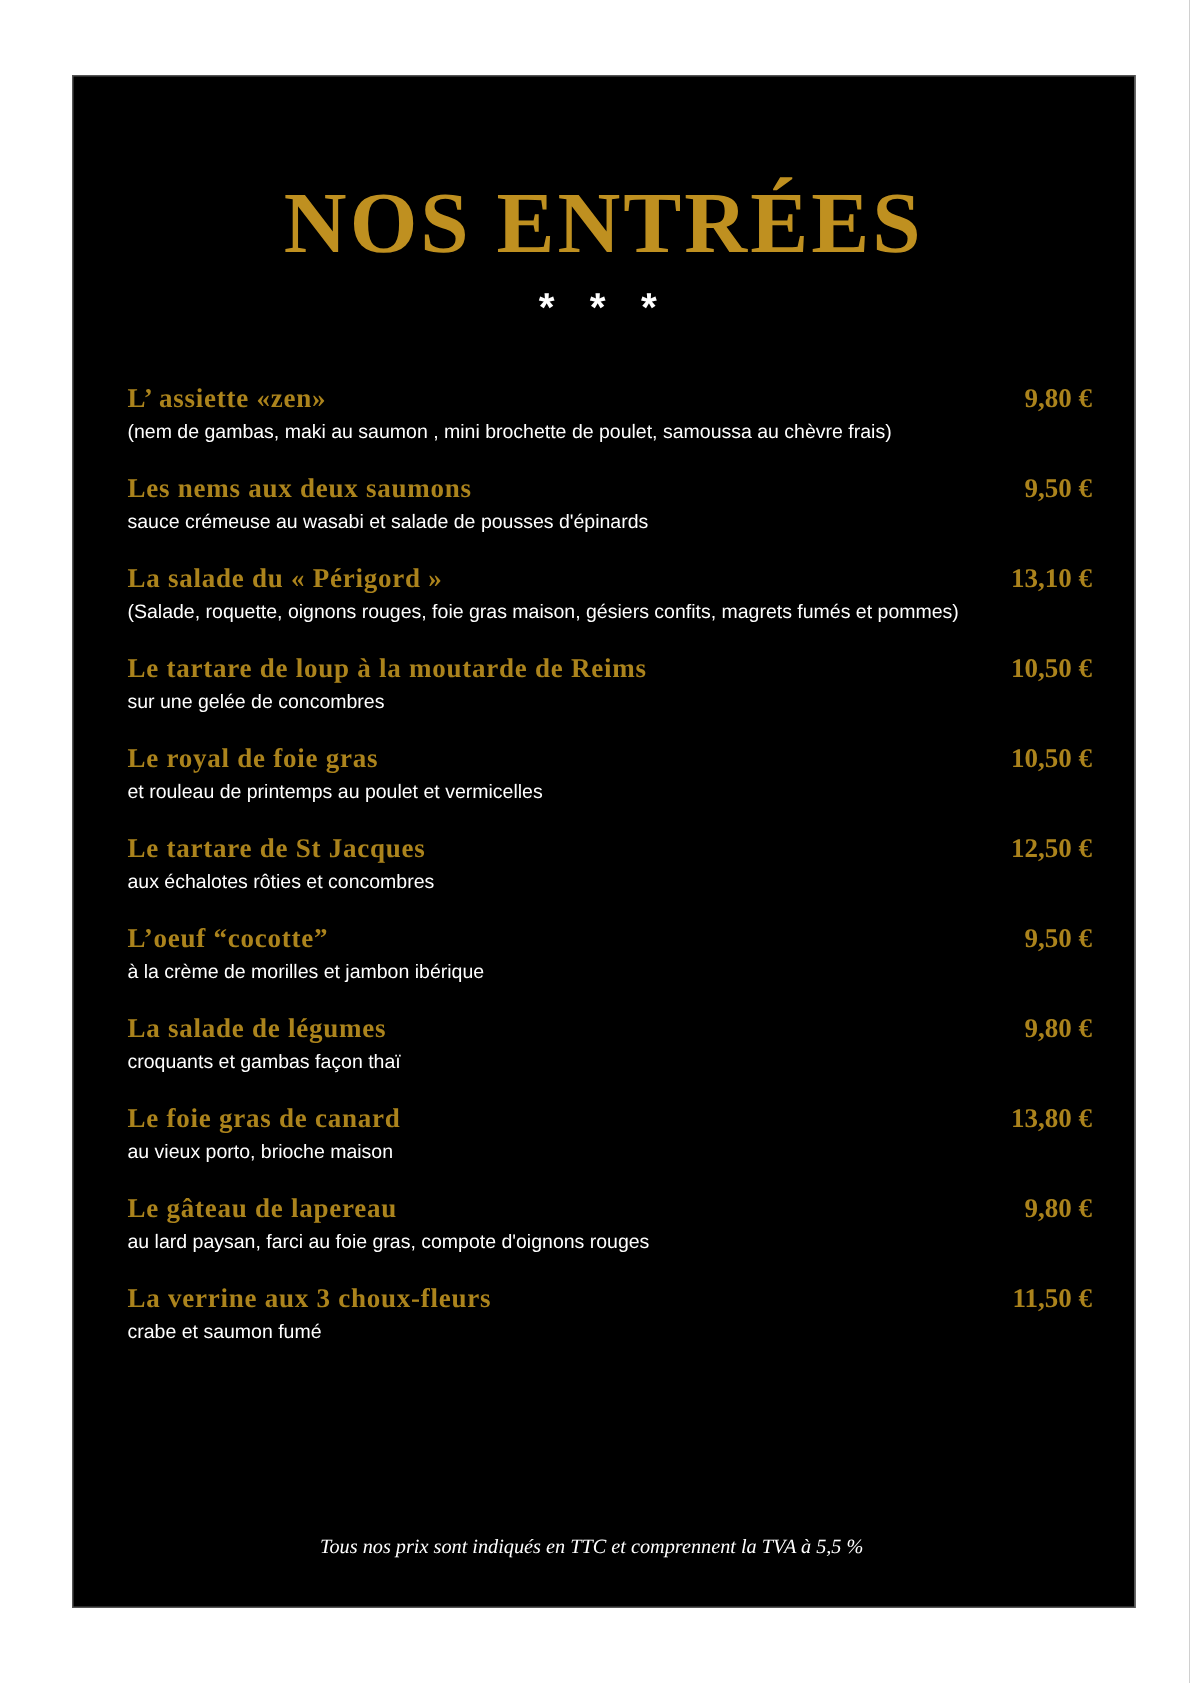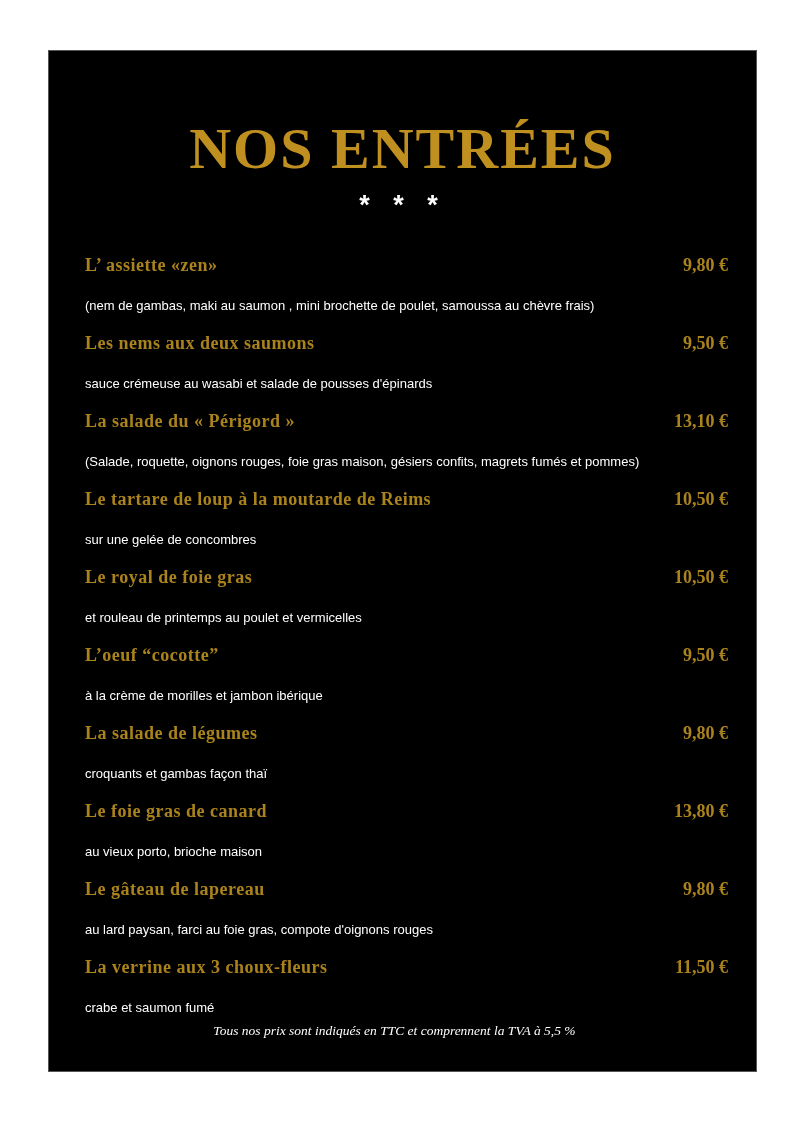--- a/index.html
+++ b/index.html
@@ -68,21 +68,21 @@
   }
   .item .price {
     font-family: "Liberation Serif", serif;
     font-weight: bold;
     font-size: 18px;
     line-height: 24px;
     color: var(--gold, #ab831c);
     white-space: nowrap;
   }
   .item .desc {
-    margin-top: 20px;
+    margin-top: 2px;
     font-family: "Liberation Sans", sans-serif;
     font-size: 13px;
     line-height: 17px;
     color: var(--description_text, #ffffff);
   }
   .footer {
     position: absolute;
     left: 0;
     right: 16px;
     bottom: 32px;
@@ -135,20 +135,27 @@
 
 
   <div class="item">
     <div class="row">
       <span class="name">Le royal de foie gras</span>
       <span class="price">10,50 €</span>
     </div>
     <div class="desc">et rouleau de printemps au poulet et vermicelles</div>
   </div>
 
+  <div class="item">
+    <div class="row">
+      <span class="name">Le tartare de St Jacques</span>
+      <span class="price">12,50 €</span>
+    </div>
+    <div class="desc">aux échalotes rôties et concombres</div>
+  </div>
 
   <div class="item">
     <div class="row">
       <span class="name">L’oeuf “cocotte”</span>
       <span class="price">9,50 €</span>
     </div>
     <div class="desc">à la crème de morilles et jambon ibérique</div>
   </div>
 
   <div class="item">

